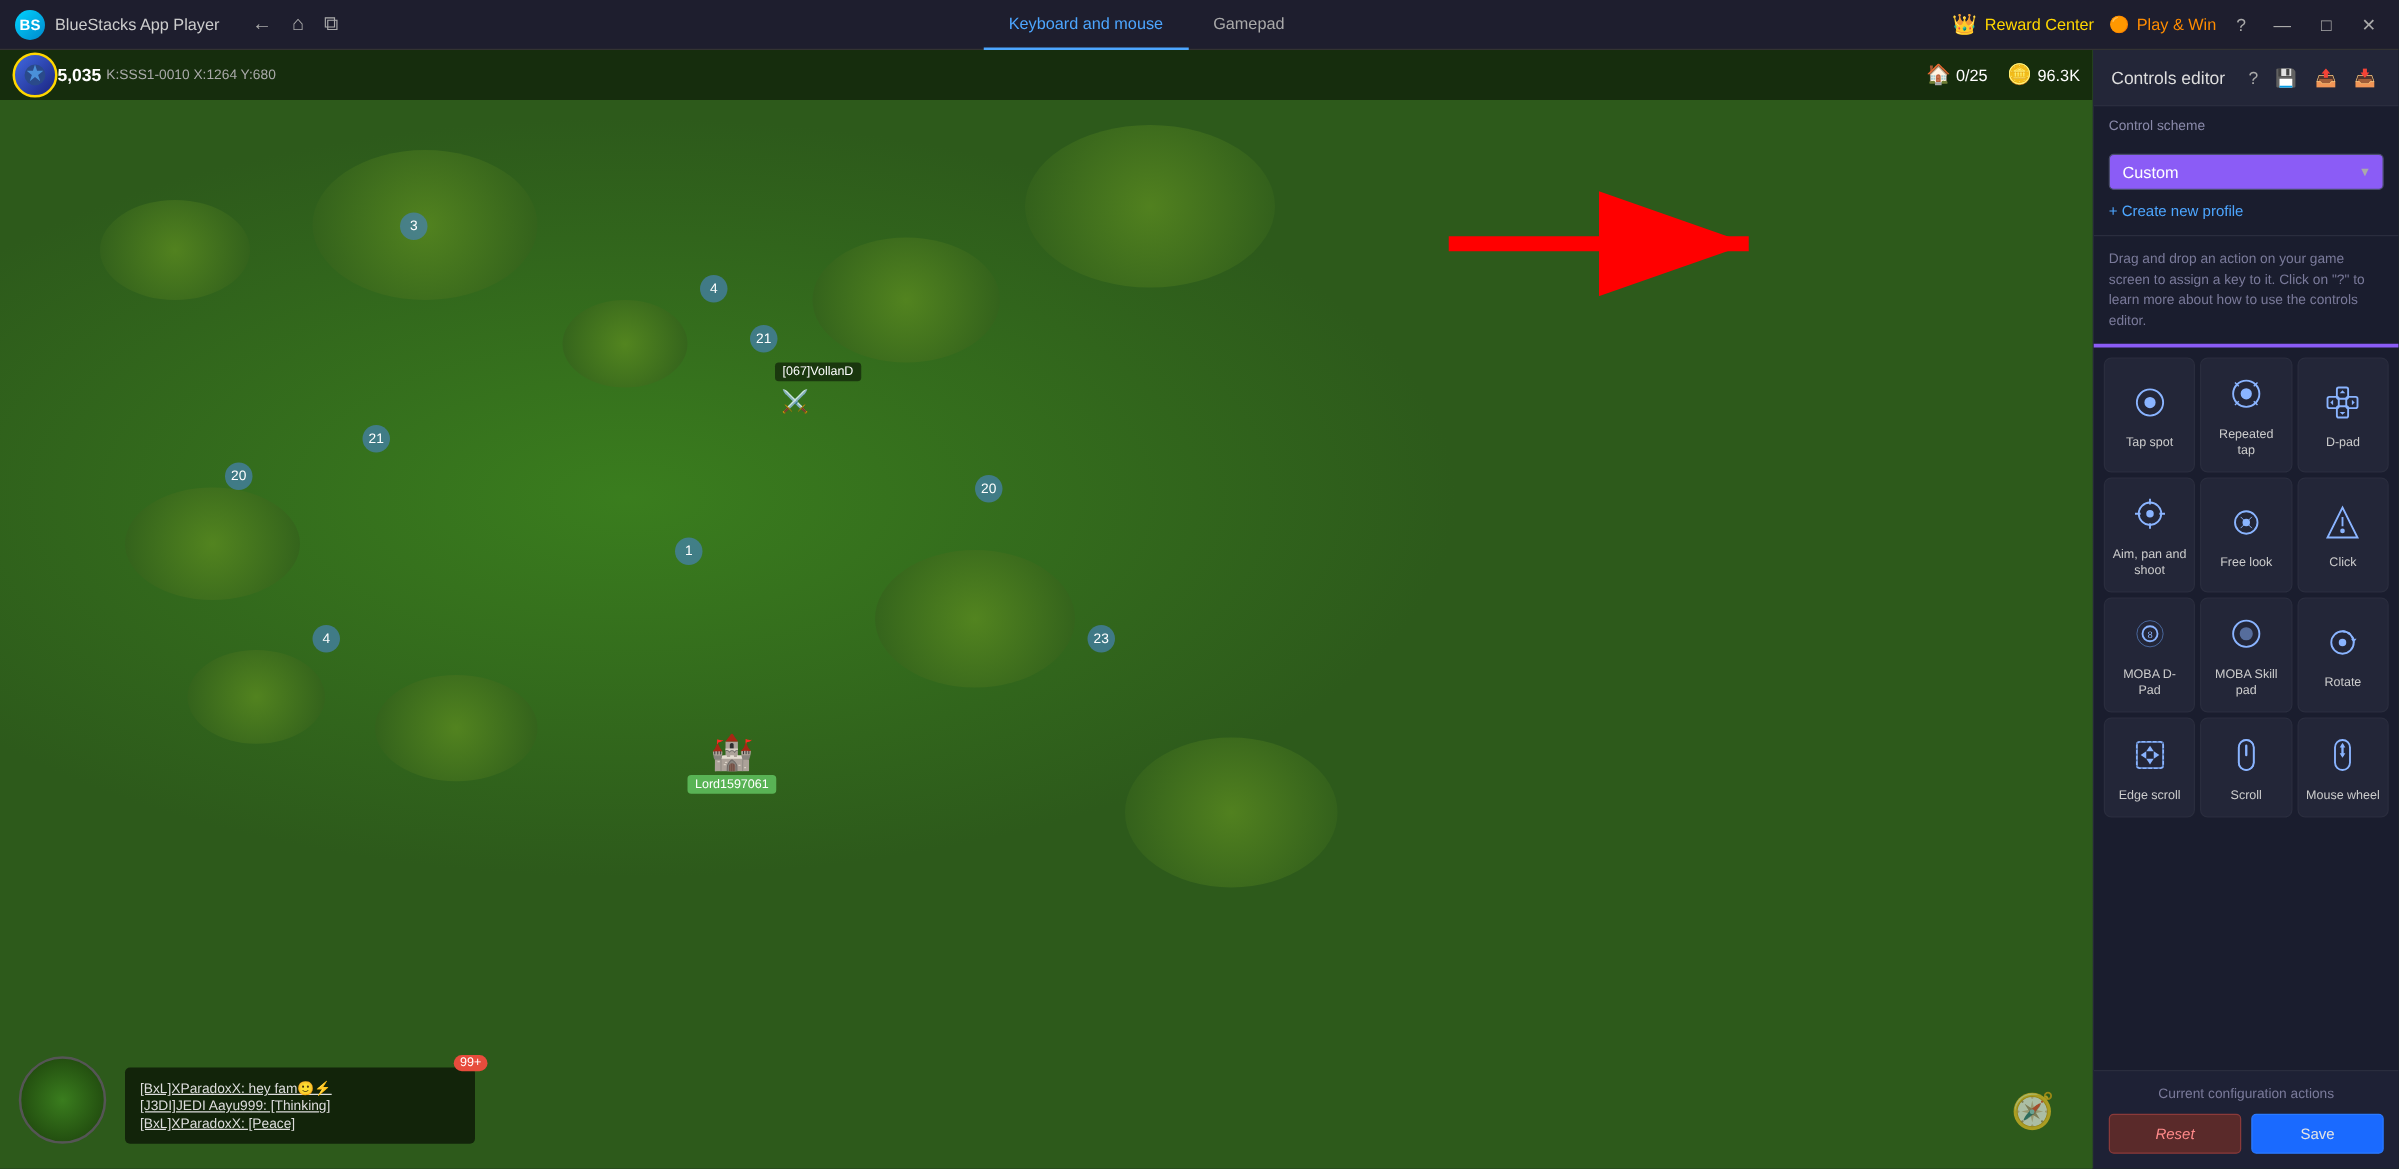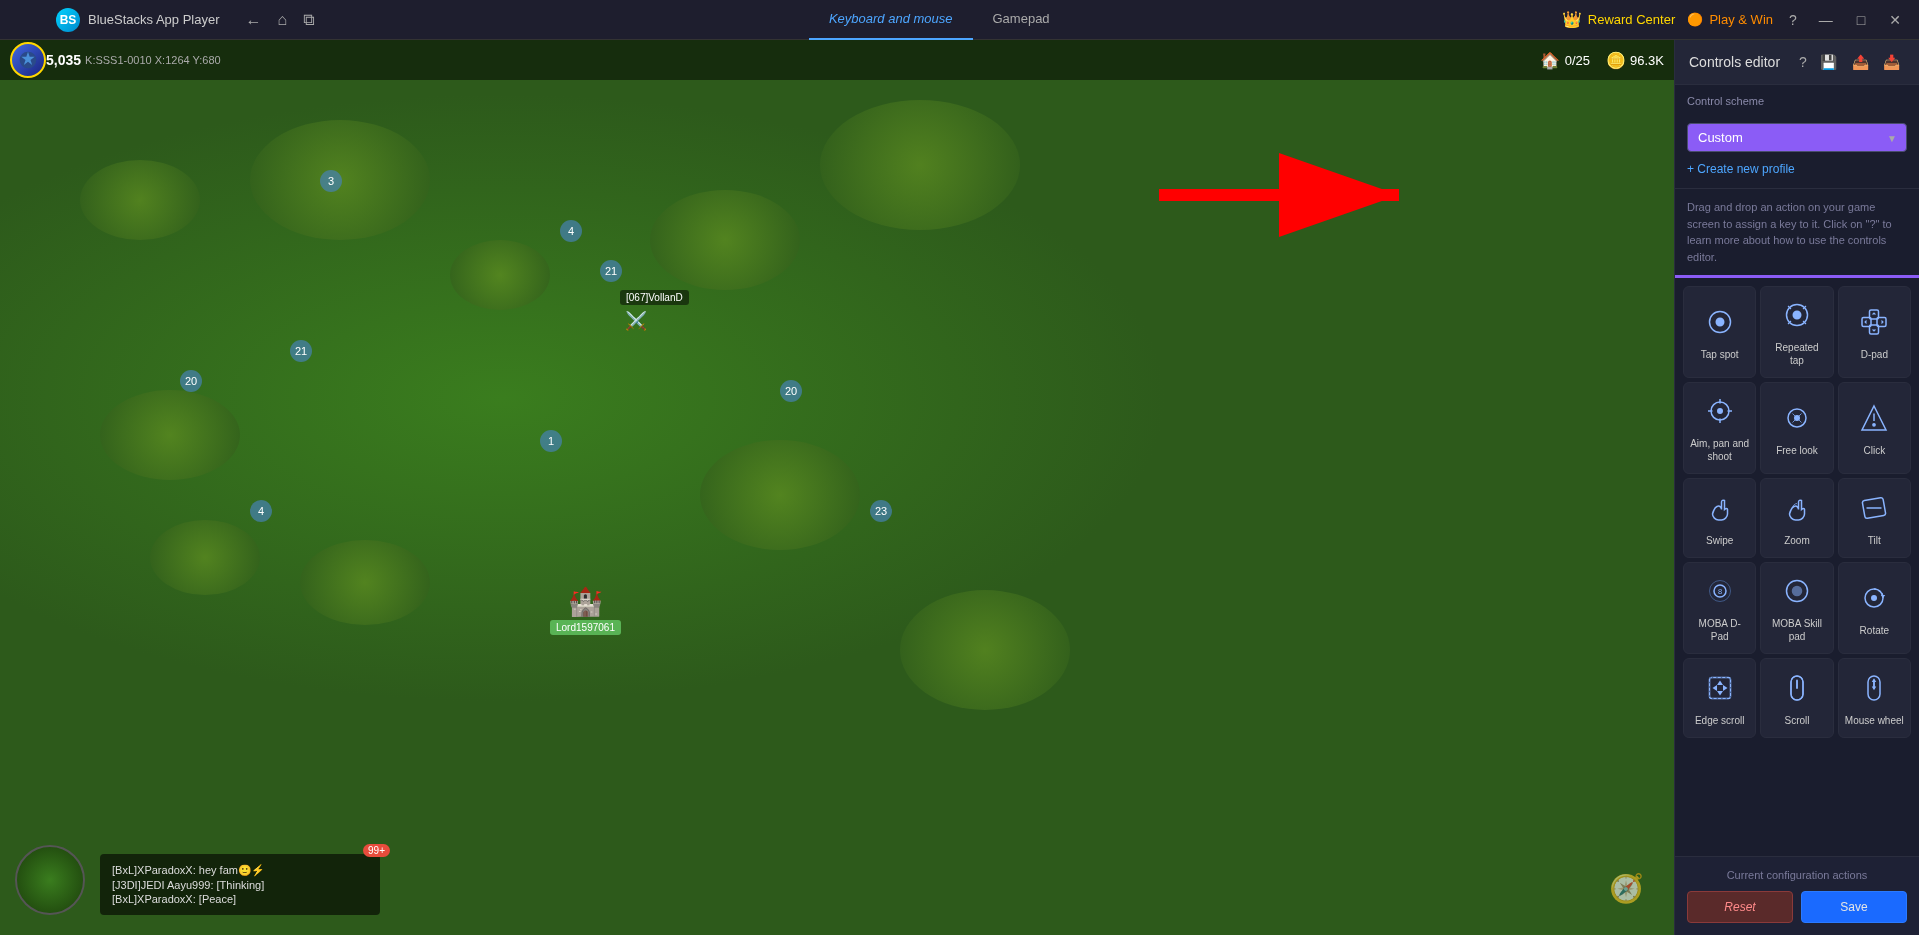--- a/index.html
+++ b/index.html
@@ -20,21 +20,20 @@
       display: flex;
       align-items: center;
       flex-shrink: 0;
       border-bottom: 1px solid #333;
     }
     .app-logo {
       display: flex;
       align-items: center;
       padding: 0 12px;
       gap: 8px;
-      margin-left: 44px;
     }
     .bluestacks-icon {
       width: 24px;
       height: 24px;
       background: linear-gradient(135deg, #00d4ff, #0088cc);
       border-radius: 50%;
       display: flex;
       align-items: center;
       justify-content: center;
       font-size: 12px;
@@ -72,21 +71,20 @@
       border-bottom: 2px solid transparent;
       color: #aaa;
       cursor: pointer;
       padding: 0 20px;
       height: 40px;
       font-size: 13px;
     }
     .tab-btn.active {
       color: #4da6ff;
       border-bottom: 2px solid #4da6ff;
-      font-style: italic;
     }
     .top-bar-right {
       display: flex;
       align-items: center;
       gap: 12px;
       padding: 0 12px;
     }
     .reward-center {
       display: flex;
       align-items: center;
@@ -209,20 +207,21 @@
       left: 100px;
       background: rgba(0,0,0,0.6);
       border-radius: 4px;
       padding: 8px 12px;
       width: 280px;
     }
     .chat-line {
       color: #ddd;
       font-size: 11px;
       margin: 2px 0;
+      text-decoration: underline;
     }
     .chat-badge {
       position: absolute;
       top: -10px;
       right: -10px;
       background: #e74c3c;
       color: white;
       border-radius: 10px;
       padding: 1px 5px;
       font-size: 10px;
@@ -646,48 +645,20 @@
             <svg viewBox="0 0 40 40" fill="none" stroke="#8ab4ff" stroke-width="2">
               <polygon points="20,4 36,36 4,36" fill="none"></polygon>
               <line x1="20" y1="14" x2="20" y2="24"></line>
               <circle cx="20" cy="29" r="1.5" fill="#8ab4ff"></circle>
             </svg>
           </div>
           <span class="control-label">Click</span>
         </div>
       </div>
 
-      <div class="controls-row">
-        <div class="control-item">
-          <div class="control-icon">
-            <svg viewBox="0 0 40 40" fill="none" stroke="#8ab4ff" stroke-width="2">
-              <path d="M10 28 C10 28, 12 20, 16 18 C20 16, 22 20, 22 22 L22 12 C22 10, 24 9, 26 10 L26 22 C28 20, 30 20, 30 22 L30 28 C30 32, 26 36, 22 36 L18 36 C14 36, 10 32, 10 28Z"></path>
-            </svg>
-          </div>
-          <span class="control-label">Swipe</span>
-        </div>
-        <div class="control-item">
-          <div class="control-icon">
-            <svg viewBox="0 0 40 40" fill="none" stroke="#8ab4ff" stroke-width="2">
-              <path d="M10 28 C10 28, 12 20, 16 18 C20 16, 22 20, 22 22 L22 12 C22 10, 24 9, 26 10 L26 22 C28 20, 30 20, 30 22 L30 28 C30 32, 26 36, 22 36 L18 36 C14 36, 10 32, 10 28Z"></path>
-              <path d="M14 20 C14 16, 18 14, 20 14" stroke="#8ab4ff" stroke-width="1" fill="none"></path>
-            </svg>
-          </div>
-          <span class="control-label">Zoom</span>
-        </div>
-        <div class="control-item">
-          <div class="control-icon">
-            <svg viewBox="0 0 40 40" fill="none" stroke="#8ab4ff" stroke-width="2">
-              <rect x="6" y="8" width="28" height="24" rx="3" transform="rotate(-10 20 20)"></rect>
-              <line x1="10" y1="20" x2="30" y2="20"></line>
-            </svg>
-          </div>
-          <span class="control-label">Tilt</span>
-        </div>
-      </div>
 
       <div class="controls-row">
         <div class="control-item">
           <div class="control-icon">
             <svg viewBox="0 0 40 40" fill="none" stroke="#8ab4ff" stroke-width="2">
               <circle cx="20" cy="20" r="14" stroke="#4a6aa0" stroke-width="1"></circle>
               <circle cx="20" cy="20" r="8" stroke="#8ab4ff"></circle>
               <text x="20" y="24" text-anchor="middle" fill="#8ab4ff" font-size="10" stroke="none">8</text>
             </svg>
           </div>

